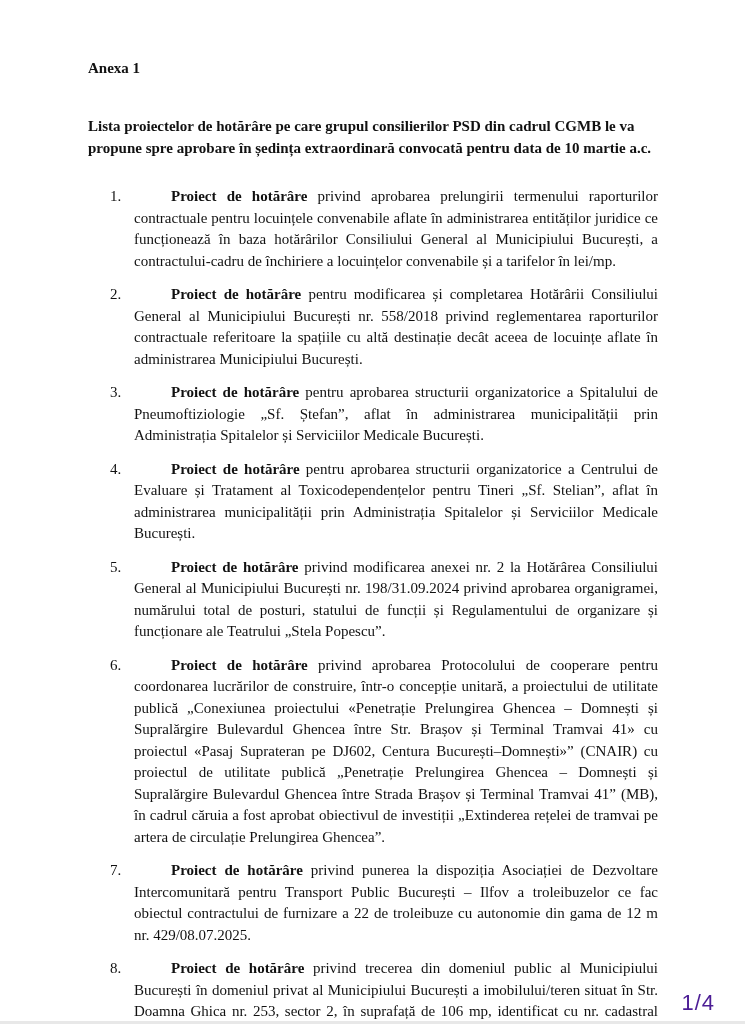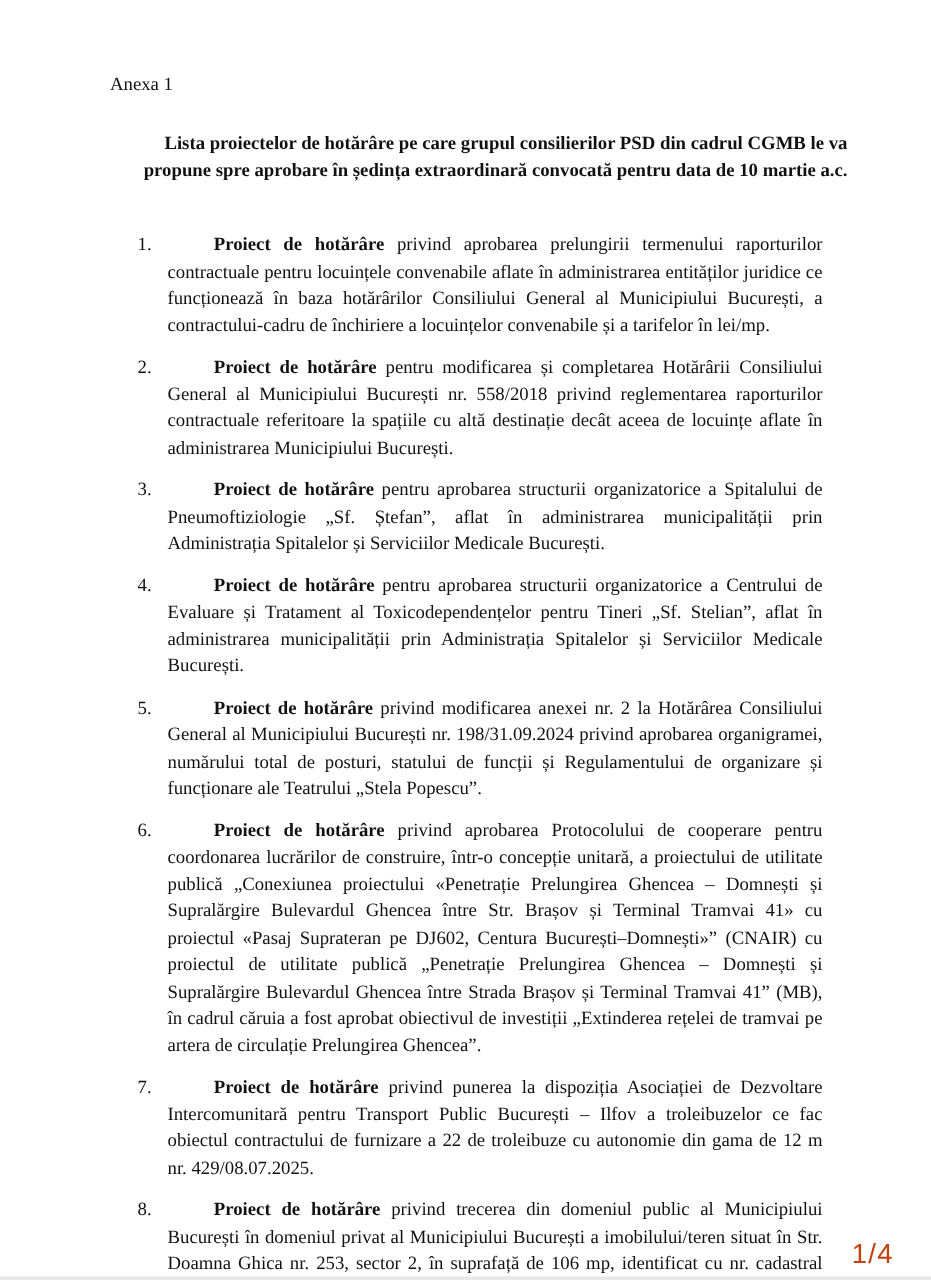--- a/index.html
+++ b/index.html
@@ -1,28 +1,28 @@
 <!DOCTYPE html>
 <html><head>
 <meta charset="utf-8">
 <style>
   html, body { margin: 0; padding: 0; background: #ffffff; }
   body { width: 745px; height: 1024px; position: relative; overflow: hidden;
          font-family: "Liberation Serif", "DejaVu Serif", serif; color: #111; }
   .page { position: absolute; left: 0; top: 0; width: 745px; height: 1024px; background: #fff; }
-  .annex { position: absolute; left: 88px; top: 60px; font-weight: normal; font-size: 15px; }
-  .title { position: absolute; left: 88px; top: 104px; width: 590px; font-weight: bold;
-           font-size: 15px; line-height: 22px; text-align: right; }
+  .annex { position: absolute; left: 88px; top: 60px; font-weight: bold; font-size: 15px; }
+  .title { position: absolute; left: 88px; top: 115px; width: 590px; font-weight: bold;
+           font-size: 15px; line-height: 22px; }
   ol.list { position: absolute; left: 88px; top: 186px; width: 570px; margin: 0; padding: 0; list-style: none; }
   ol.list li { position: relative; padding-left: 46px; font-size: 15px; line-height: 21.5px;
                text-align: justify; margin-bottom: 12px; }
   ol.list li .num { position: absolute; left: 22px; top: 0; }
   ol.list li b { font-weight: bold; margin-left: 37px; }
   .pager { position: absolute; right: 30px; bottom: 8px; font-family: "Liberation Sans", "DejaVu Sans", sans-serif;
-           font-size: 22px; color: #c2410c; letter-spacing: 1px; }
+           font-size: 22px; color: #4c1d95; letter-spacing: 1px; }
   .bottom-bar { position: absolute; left: 0; bottom: 0; width: 745px; height: 3px; background: #e8e8e8; }
 </style>
 </head>
 <body>
 
 <div class="page">
   <div class="annex">Anexa 1</div>
   <div class="title">Lista proiectelor de hotărâre pe care grupul consilierilor PSD din cadrul CGMB le va propune spre aprobare în ședința extraordinară convocată pentru data de 10 martie a.c.</div>
 
   <ol class="list">

